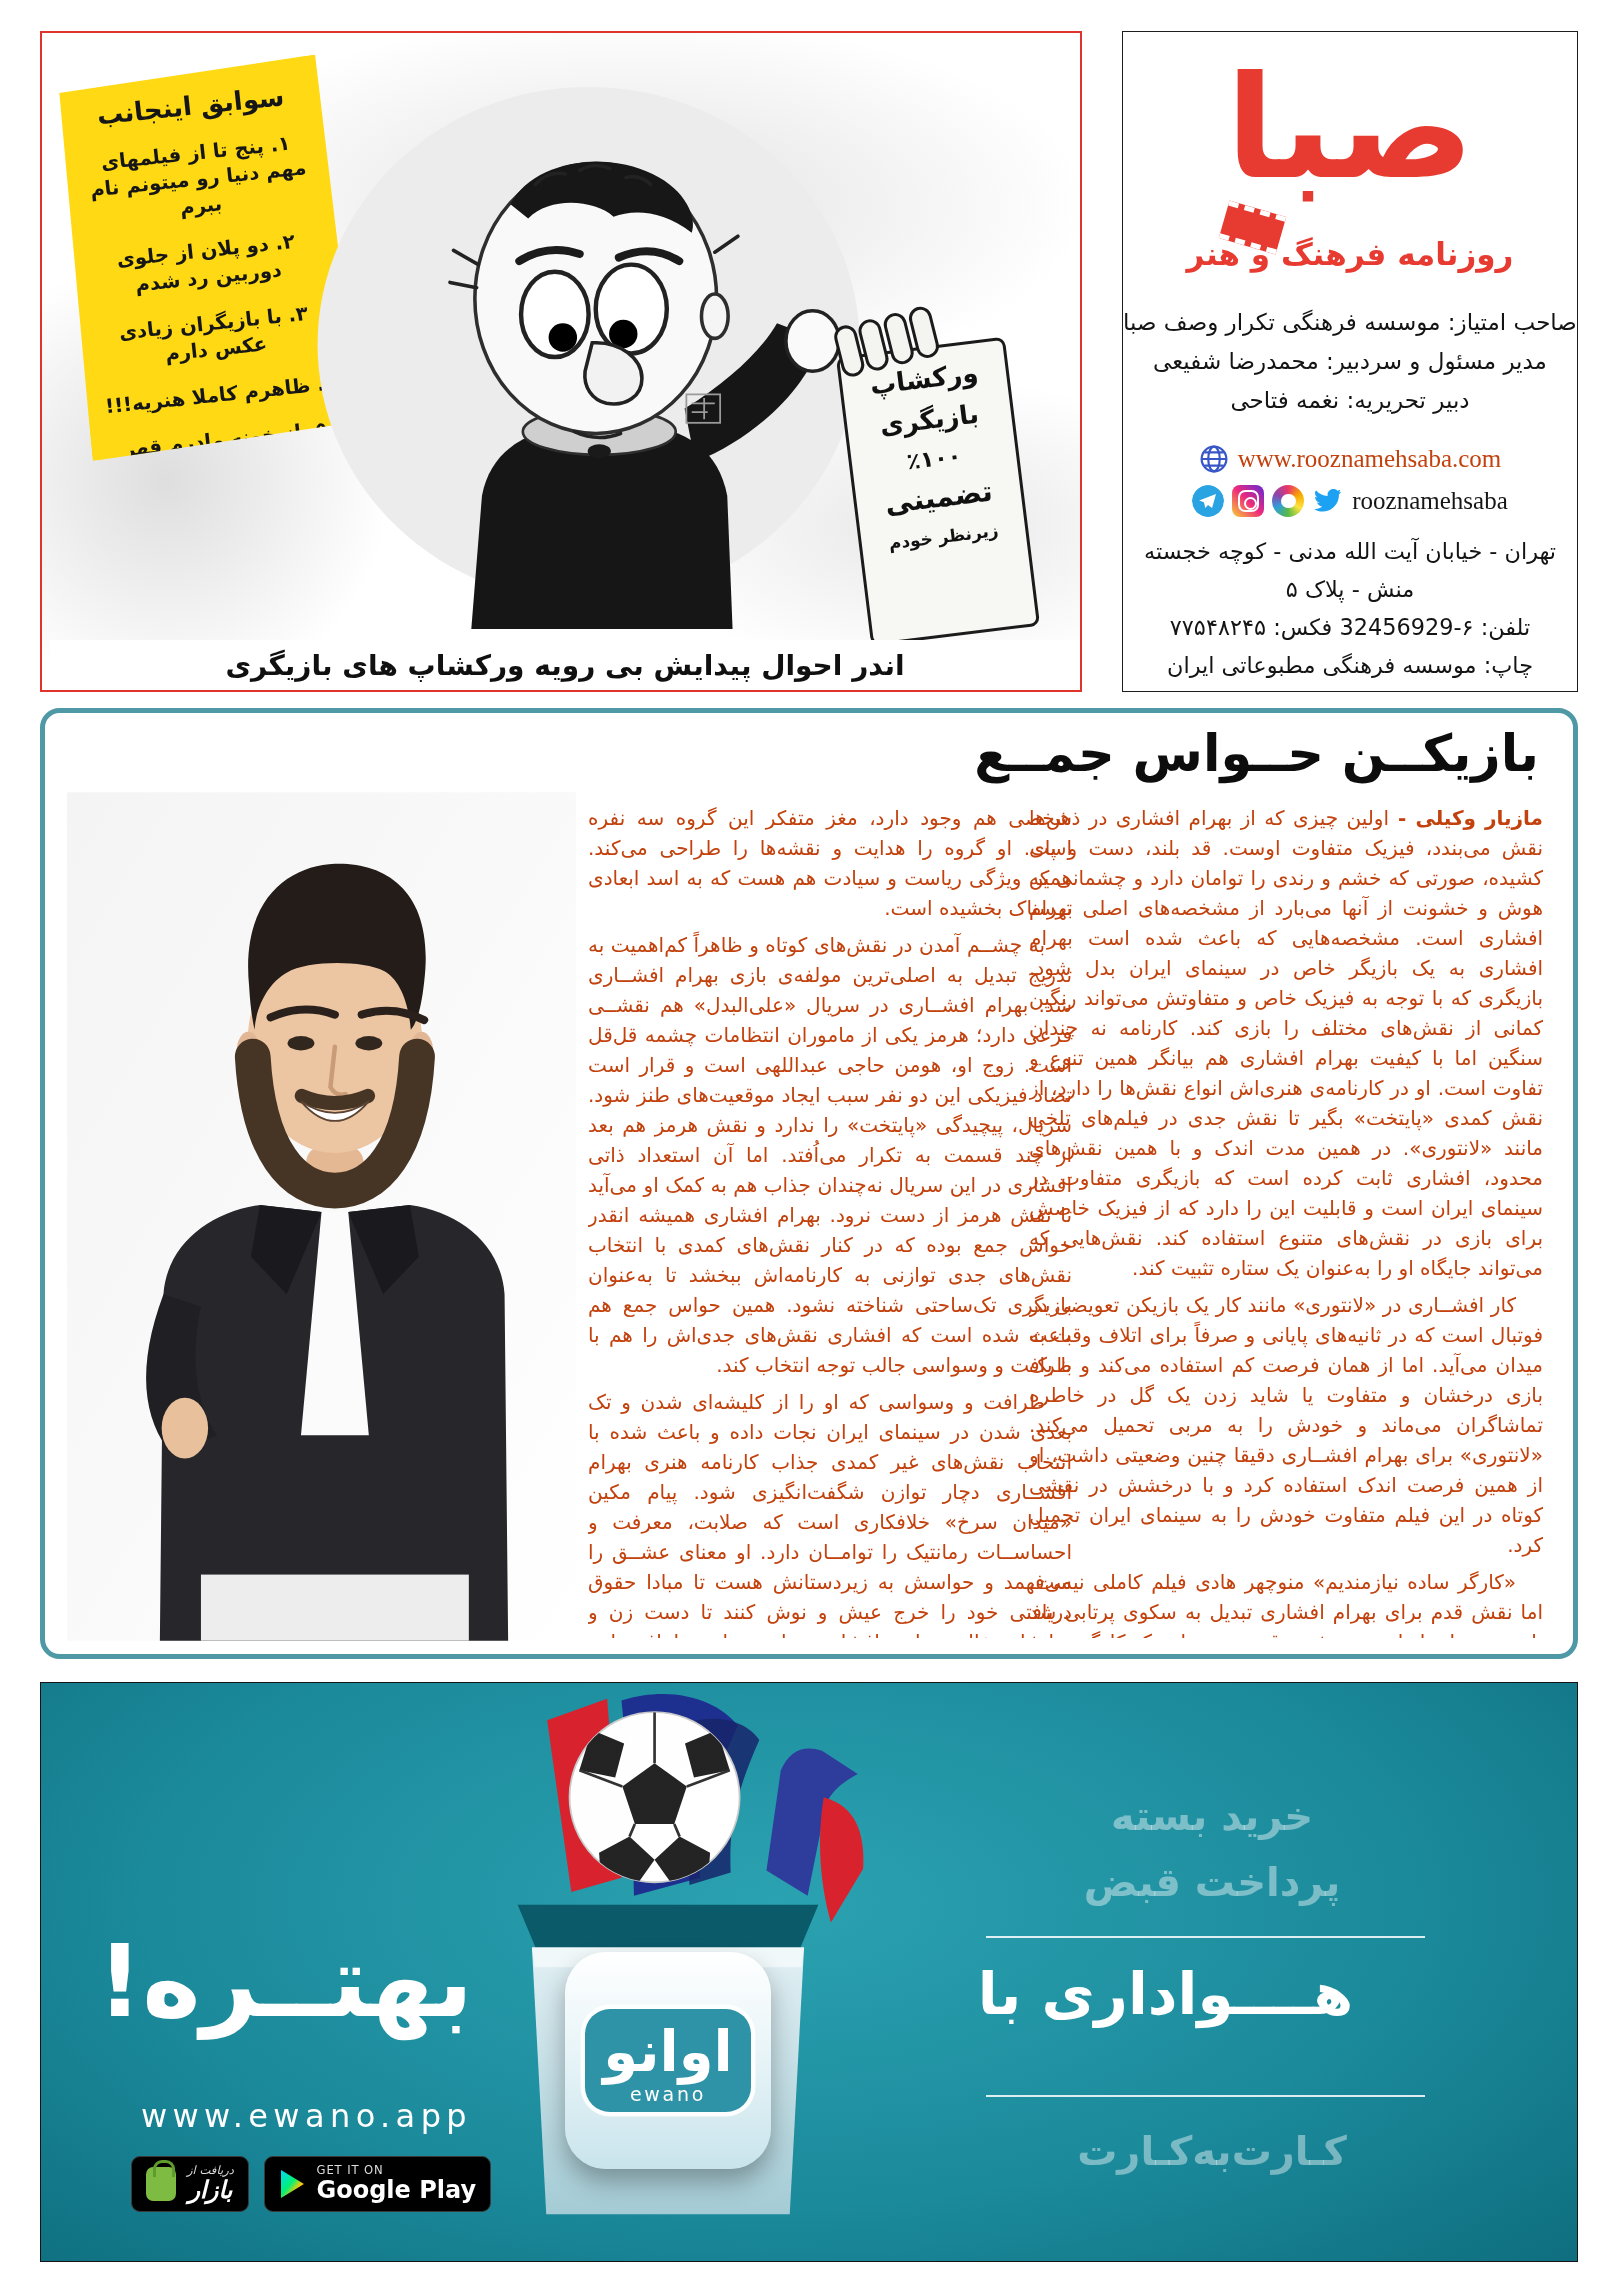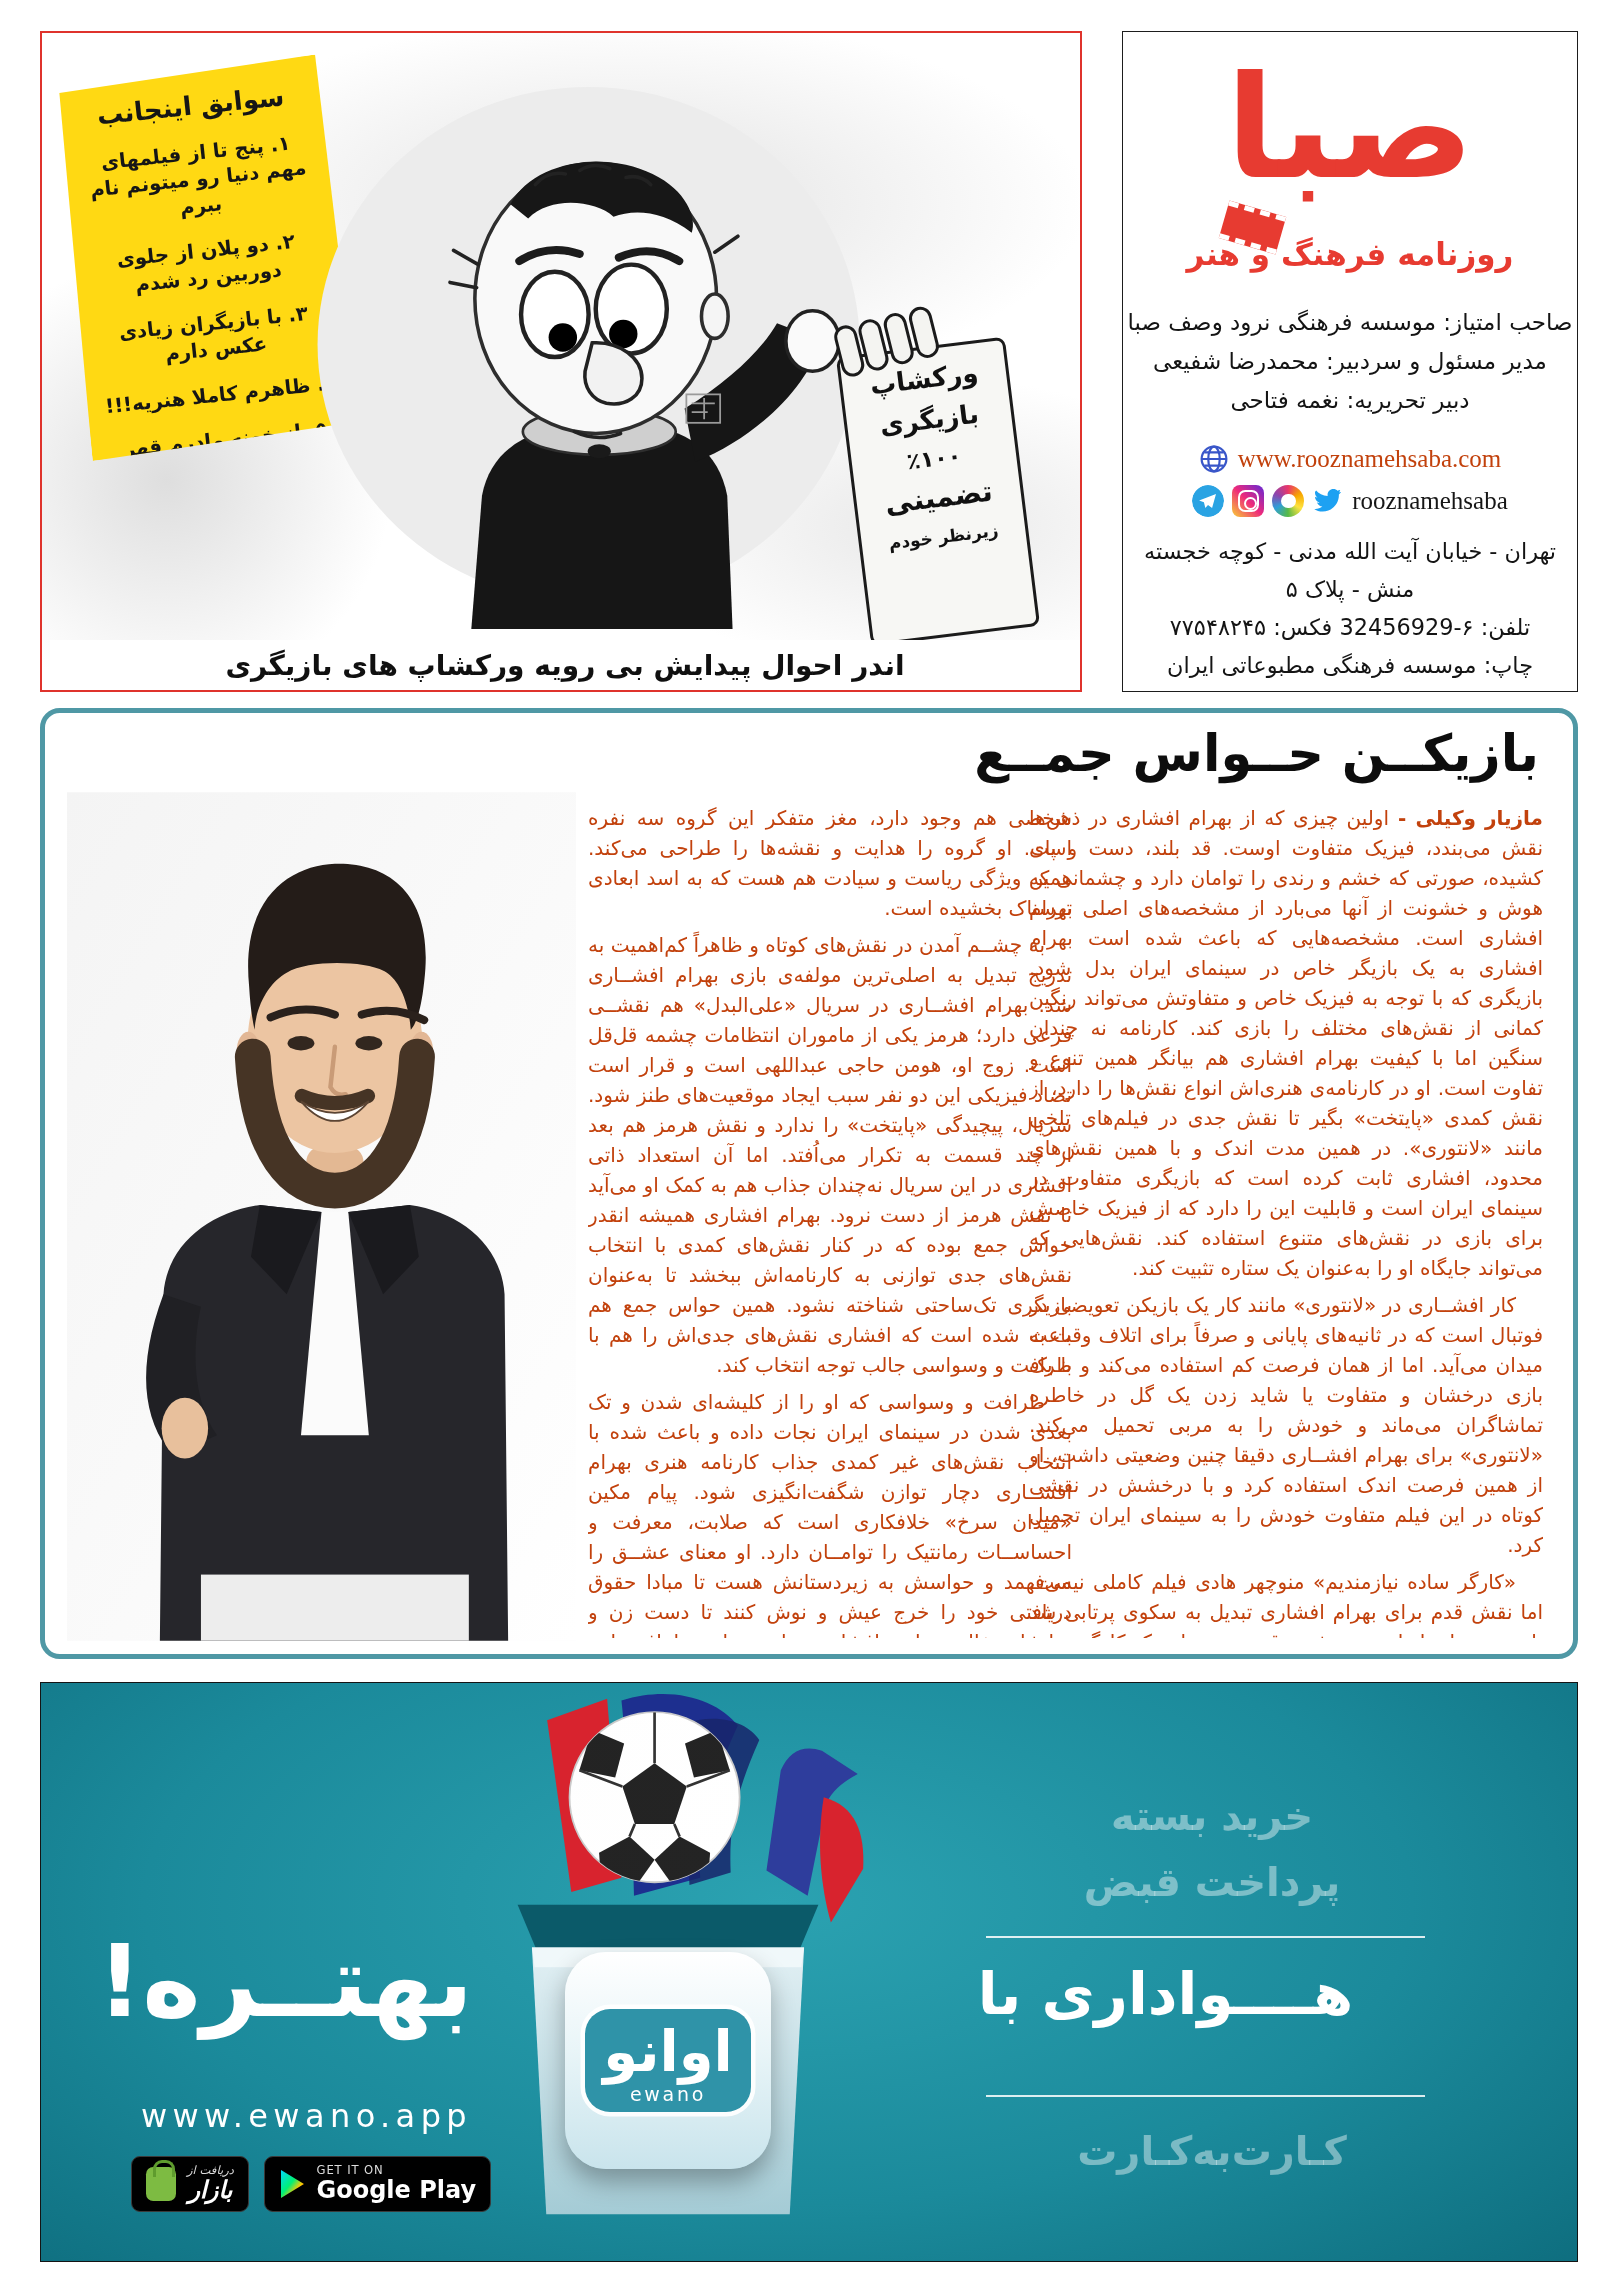--- a/index.html
+++ b/index.html
@@ -174,21 +174,21 @@
   </div>
 
   <div id="cartoon-caption">اندر احوال پیدایش بی رویه ورکشاپ های بازیگری</div>
 </div>
 
 <div id="masthead-box">
   <div id="saba-logo">صبا</div>
   <div id="film-tail"></div>
   <div id="masthead-tagline">روزنامه فرهنگ و هنر</div>
   <div id="masthead-info">
-    <div>صاحب امتیاز: موسسه فرهنگی نرود وصف صبا</div>
+    <div>صاحب امتیاز: موسسه فرهنگی تکرار وصف صبا</div>
     <div>مدیر مسئول و سردبیر: محمدرضا شفیعی</div>
     <div>دبیر تحریریه: نغمه فتاحی</div>
   </div>
   <div id="web-row">
     <svg width="30" height="30" viewBox="0 0 34 34">
       <circle cx="17" cy="17" r="14" fill="none" stroke="#3956c9" stroke-width="2.5"></circle>
       <ellipse cx="17" cy="17" rx="6.5" ry="14" fill="none" stroke="#3956c9" stroke-width="2.5"></ellipse>
       <path d="M3,17 h28 M6,9.5 h22 M6,24.5 h22" stroke="#3956c9" stroke-width="2.5" fill="none"></path>
     </svg>
     <span>www.rooznamehsaba.com</span>

